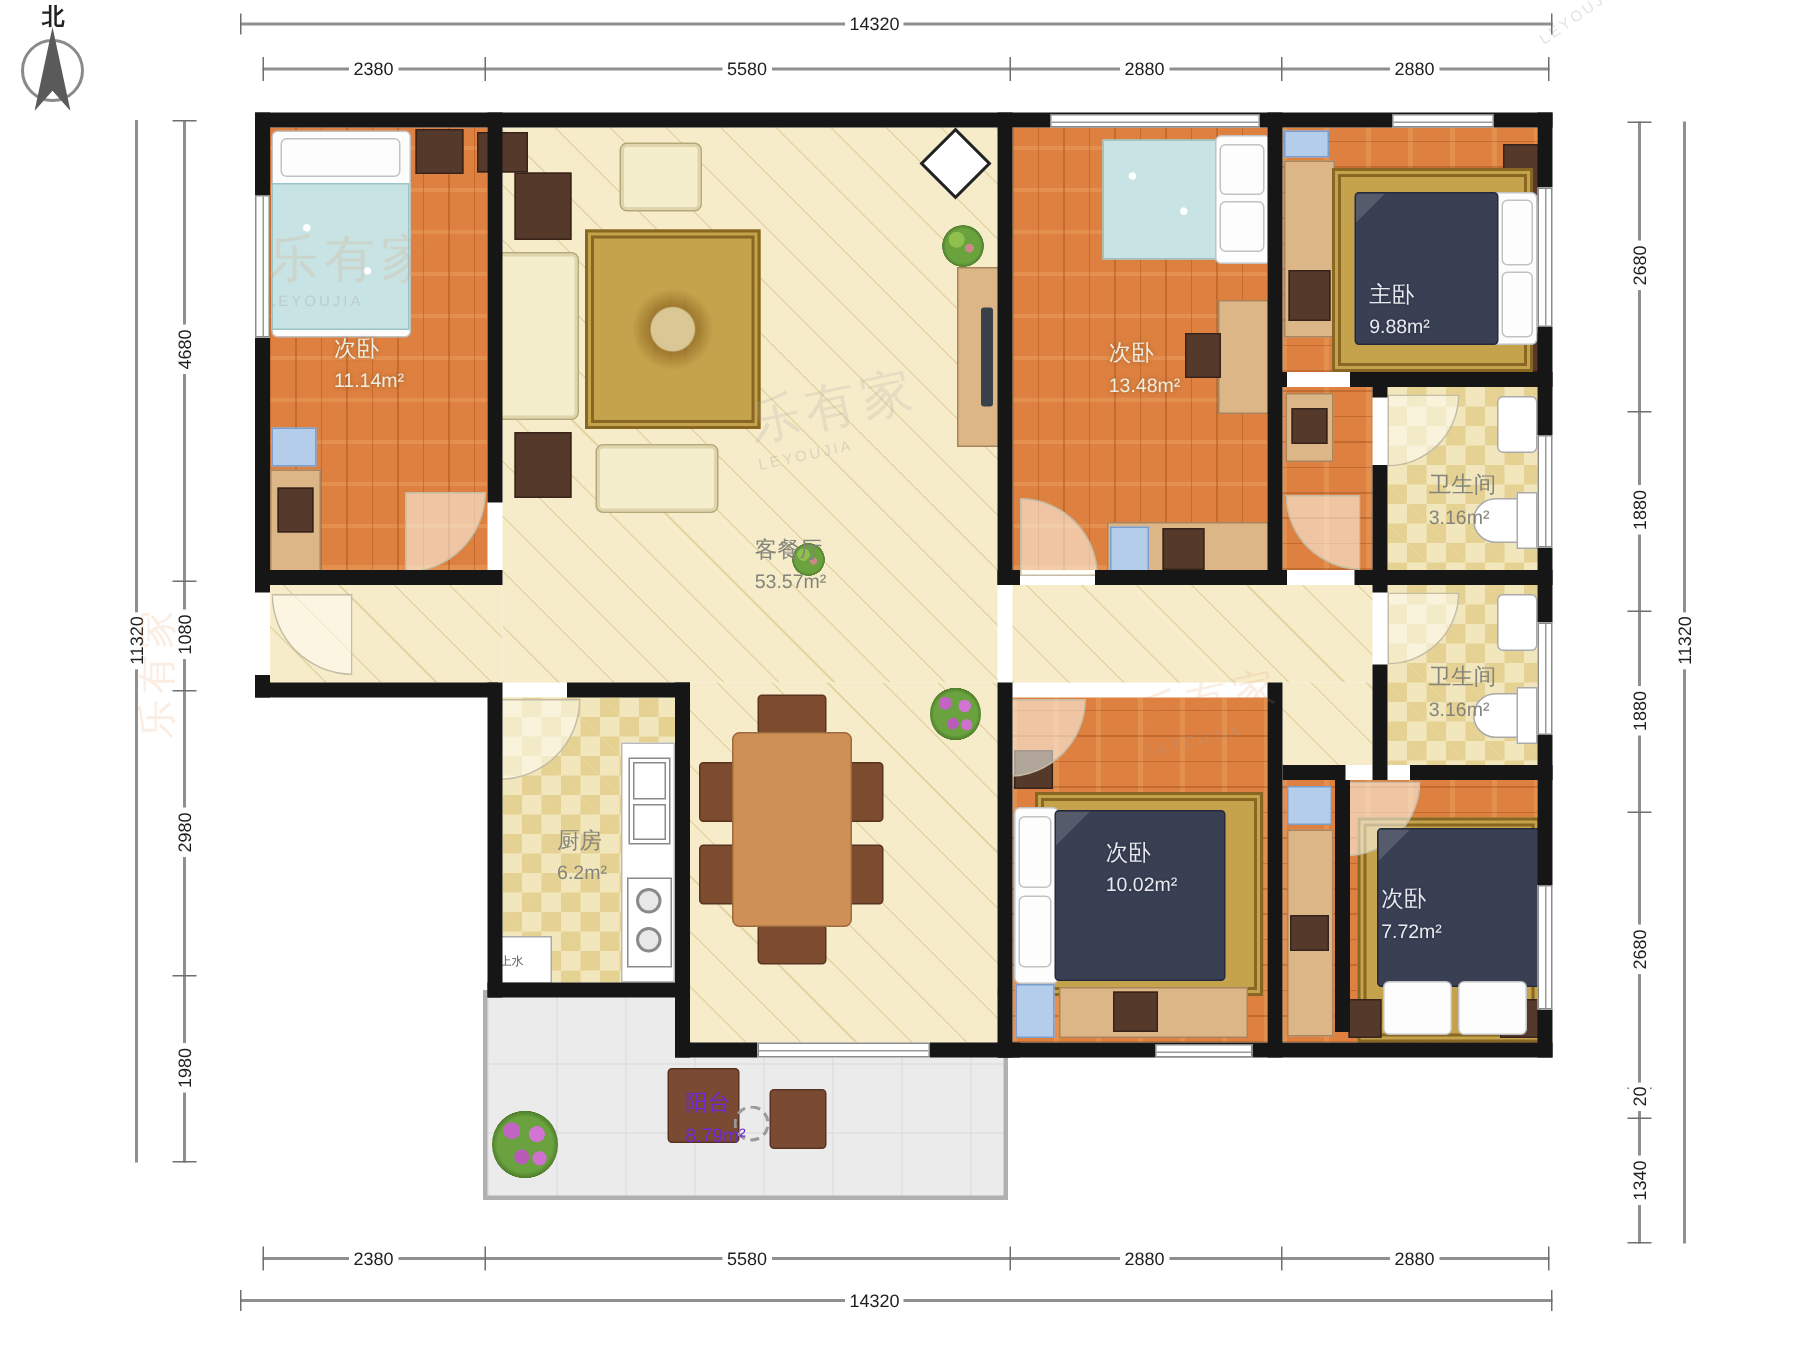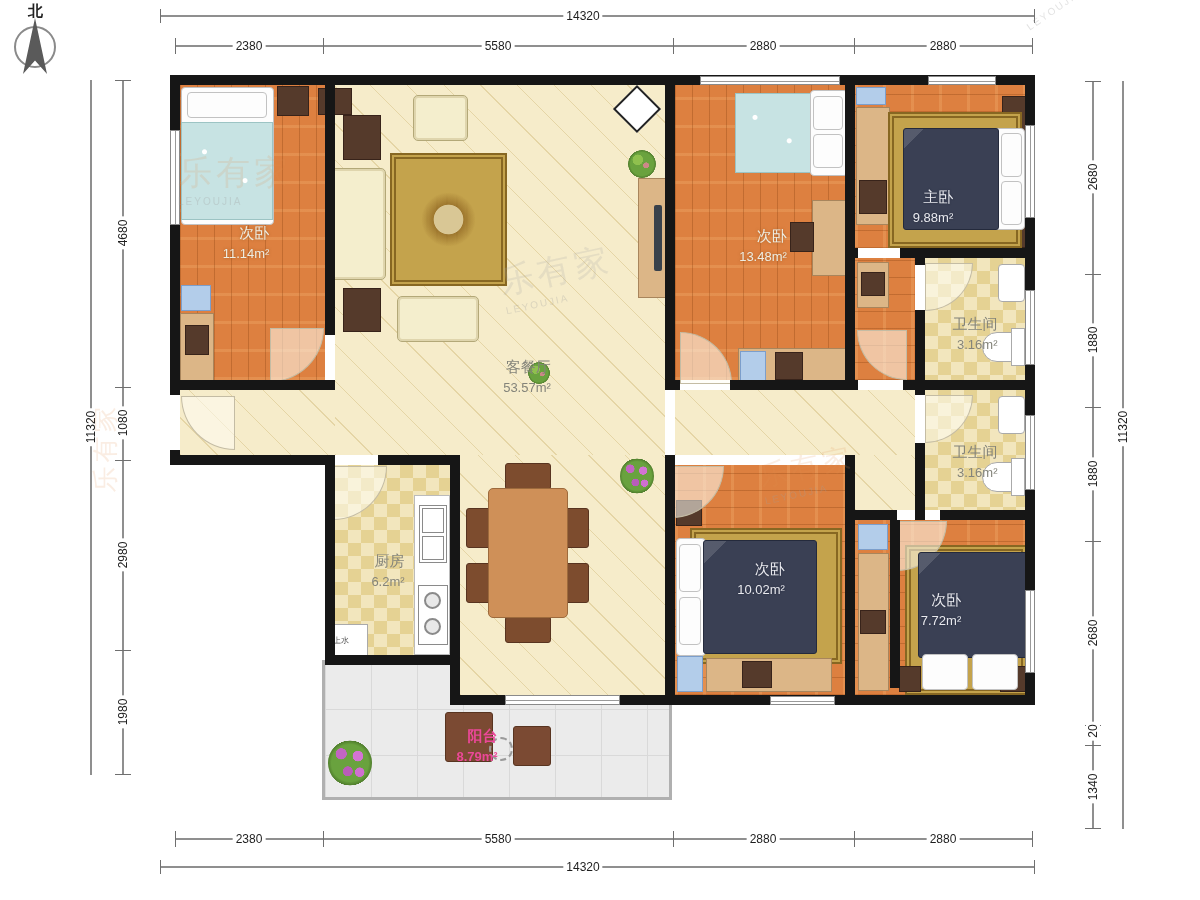--- a/index.html
+++ b/index.html
@@ -37,26 +37,26 @@
   .bedT{position:absolute;background:#c7e3e3;border:1px solid #9cc4c4;box-sizing:border-box;
     background-image:radial-gradient(circle at 25% 30%,#fff 0 2px,transparent 3px),radial-gradient(circle at 70% 60%,#fff 0 2px,transparent 3px);}
   .pillow{position:absolute;background:#fdfdfd;border:1px solid #c2c2c2;border-radius:4px;box-sizing:border-box;}
   .sofa{position:absolute;background:#f4eecd;border:1px solid #b3a878;border-radius:5px;box-sizing:border-box;box-shadow:inset 0 0 0 2px rgba(160,140,80,.25);}
   .deskB{position:absolute;background:#dcb687;border:1px solid #a8855c;box-sizing:border-box;}
   .nsB{position:absolute;background:#b3cdea;border:1px solid #7c9ecb;box-sizing:border-box;}
   .dark{position:absolute;background:#553a2b;border:1px solid #38231a;box-sizing:border-box;}
   .dtable{position:absolute;background:#cf9058;border:1px solid #9d6a3c;border-radius:5px;box-sizing:border-box;}
   .chair{position:absolute;background:#7d4c2e;border:1px solid #583420;border-radius:3px;box-sizing:border-box;}
   .white{position:absolute;background:#fff;border:1px solid #aaa;box-sizing:border-box;}
-  .rlabel{position:absolute;text-align:right;line-height:1.55;white-space:nowrap;transform:translate(-50%,-50%);
+  .rlabel{position:absolute;text-align:left;line-height:1.55;white-space:nowrap;transform:translate(-50%,-50%);
     color:#84847a;font-size:15px;z-index:30;}
   .rlabel .ra{font-size:13px;}
   .onwood{color:#eeede2;text-shadow:0 0 3px rgba(120,70,20,.55);}
   .onbed{color:#e9eaef;text-shadow:0 0 2px rgba(20,25,45,.6);}
-  .grayl{color:#ec4899;font-weight:bold;}
+  .grayl{color:#6d28d9;}
   .dline{position:absolute;background:#8f8f8f;}
   .tick{position:absolute;background:#6f6f6f;}
   .dim{position:absolute;font-size:12px;color:#1e1e1e;background:#fff;padding:0 3px;
     transform:translate(-50%,-50%);white-space:nowrap;z-index:40;}
   .dimv{position:absolute;font-size:12px;color:#1e1e1e;background:#fff;padding:0 3px;
     transform:translate(-50%,-50%) rotate(-90deg);white-space:nowrap;z-index:40;}
   .wm{position:absolute;color:rgba(225,140,80,.16);font-size:34px;letter-spacing:4px;z-index:50;pointer-events:none;}
   .wm small{display:block;font-size:10px;letter-spacing:2px;color:rgba(160,160,160,.30);}
   .wmg{color:rgba(170,170,170,.22);}
   .flowerP{position:absolute;border-radius:50%;

